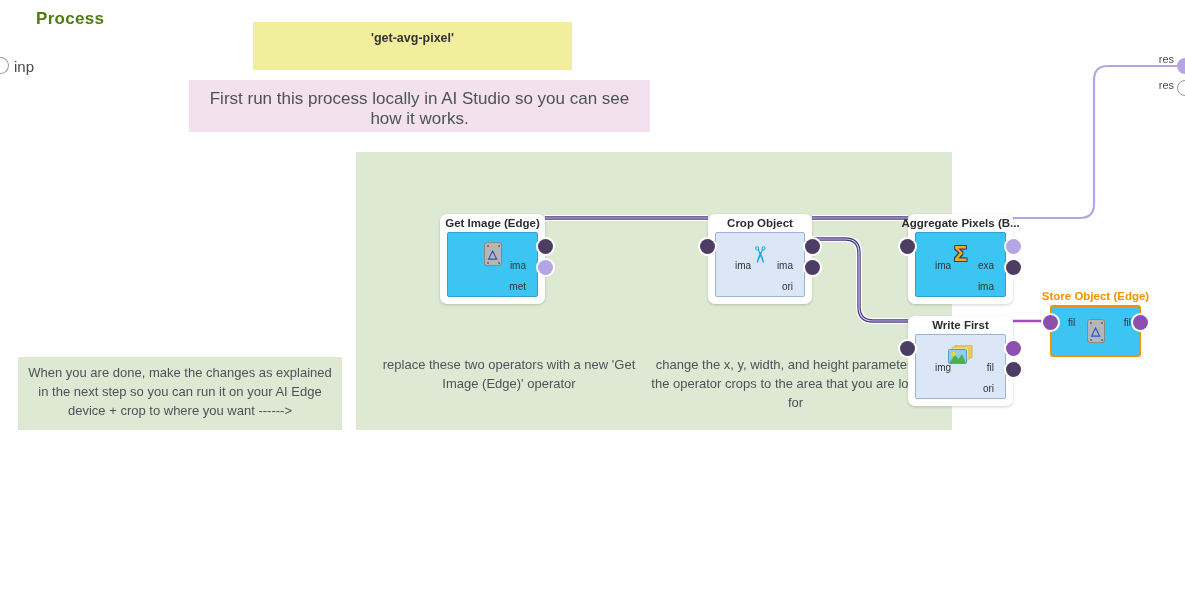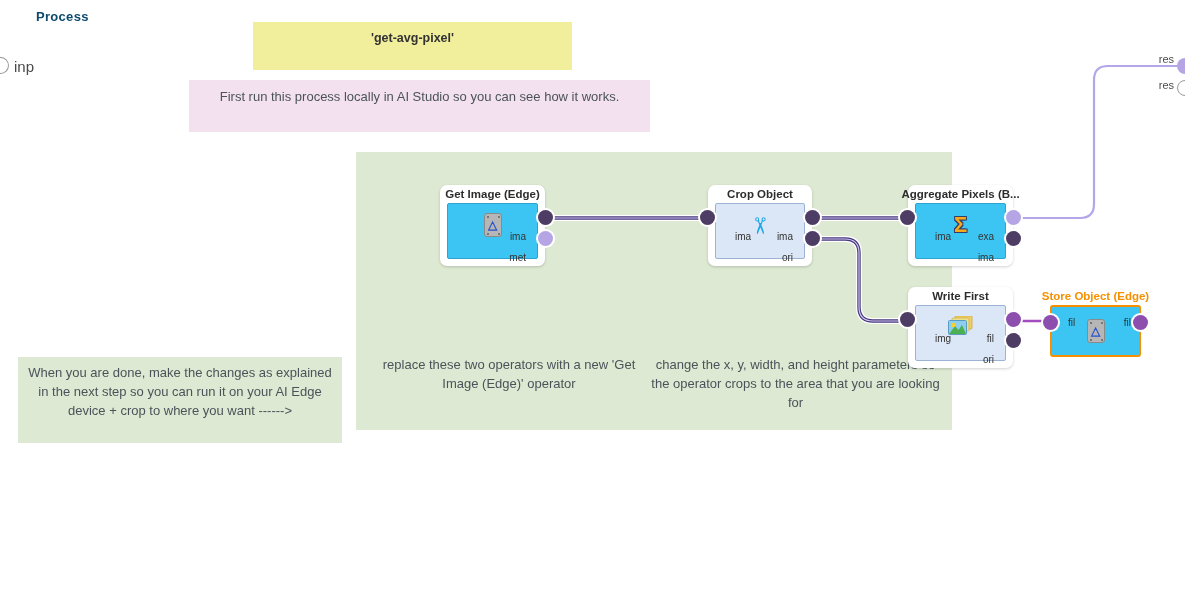--- a/index.html
+++ b/index.html
@@ -1,57 +1,57 @@
 <!DOCTYPE html>
 <html><head>
 <meta charset="utf-8">
 <style>
   html,body{margin:0;padding:0;background:#fff;}
   .canvas{position:relative;width:1185px;height:594px;background:#ffffff;overflow:hidden;
           font-family:"Liberation Sans",sans-serif;}
 
-  .process-label{position:absolute;left:36px;top:9px;font-size:13px;font-weight:bold;
-                 color:#0c4a6e;letter-spacing:.3px;}
+  .process-label{position:absolute;left:36px;top:9px;font-size:17px;font-weight:bold;
+                 color:#4d7c0f;letter-spacing:.3px;}
 
   
   .inp-half{position:absolute;left:0;top:57px;width:8px;height:15px;background:#fff;
             border:1.5px solid #999;border-left:none;border-radius:0 9px 9px 0;}
   .inp-label{position:absolute;left:14px;top:58px;font-size:15px;color:#4a4a4a;}
   .res-label{position:absolute;right:11px;font-size:11px;color:#4a4a4a;}
   #res1-label{top:53px}
   #res2-label{top:79px}
   .res-port{position:absolute;right:-8px;width:16px;height:16px;border-radius:50%;box-sizing:border-box;}
   #res1-port{top:58px;background:#b5a5e5;}
   #res2-port{top:80px;background:#fff;border:1.5px solid #999;}
 
   
   .note{position:absolute;text-align:center;box-sizing:border-box;}
   #note-yellow{left:253px;top:22px;width:319px;height:48px;background:#f2ef9c;
                font-size:12.5px;font-weight:bold;color:#333;padding-top:9px;}
   #note-pink{left:189px;top:80px;width:461px;height:52px;background:#f3e1ef;
-             font-size:13px;color:#4b535a;padding:9px 4px 0 4px;}
-  #note-green-left{left:18px;top:357px;width:324px;height:86px;background:#dde9d2;
+             font-size:17px;color:#4b535a;padding:9px 4px 0 4px;}
+  #note-green-left{left:18px;top:357px;width:324px;height:73px;background:#dde9d2;
                    font-size:13px;line-height:19px;color:#4b535a;padding:6px 10px;}
   .panel{position:absolute;background:#dde9d2;padding-left:35px;}
   #panel-get{left:356px;top:152px;width:271px;height:278px;}
   #panel-crop{left:639px;top:152px;width:278px;height:278px;}
   .panel-caption{position:absolute;top:203px;left:8px;right:8px;text-align:center;
                  font-size:13px;line-height:19px;color:#4b535a;}
 
   
   .wires{position:absolute;left:0;top:0;width:1185px;height:594px;}
   .w-case{fill:none;stroke:#ffffff;stroke-width:6;}
   .w-dark{fill:none;stroke:#46377f;stroke-width:3.4;}
   .w-core{fill:none;stroke:#cfc8ec;stroke-width:1.2;}
   .w-light{fill:none;stroke:#b4a6e8;stroke-width:2.2;}
   .w-file{fill:none;stroke:#a34cc0;stroke-width:2.6;}
 
   
-  .op{position:absolute;width:105px;height:81px;background:#fff;border-radius:7px;
-      box-shadow:0 1px 3px rgba(0,0,0,.18);}
+  .op{position:absolute;width:105px;height:90px;background:#fff;border-radius:7px;
+      box-shadow:0 1px 3px rgba(0,0,0,.18);margin-top:29px;}
   .op-title{position:absolute;top:3px;left:50%;transform:translateX(-50%);white-space:nowrap;
             font-size:11.5px;font-weight:bold;color:#2d2d2d;}
   .op-body{position:absolute;left:7px;right:7px;top:18px;bottom:7px;border-radius:2px;}
   .body-cyan{background:#3cc5f2;border:1px solid #2fa3cf;}
   .body-pale{background:#dbe7f7;border:1px solid #9db3d4;}
 
   .port{position:absolute;width:15px;height:15px;border-radius:50%;box-shadow:0 0 0 2px #fff;}
   .port.out{right:-8px}  .port.in{left:-8px}
   .port.r1{top:25px}     .port.r2{top:46px}
   .port-dark{background:#4d3c64}

